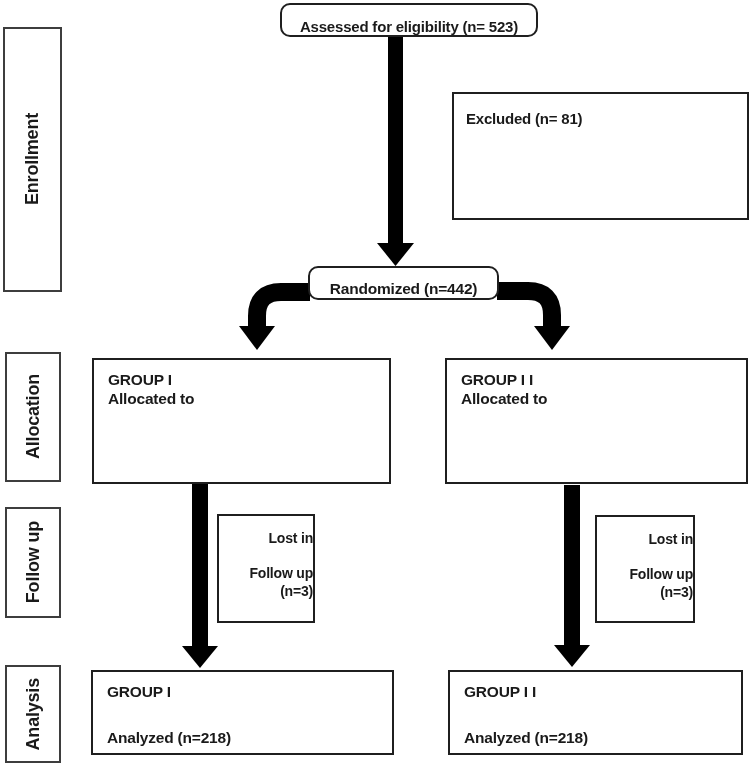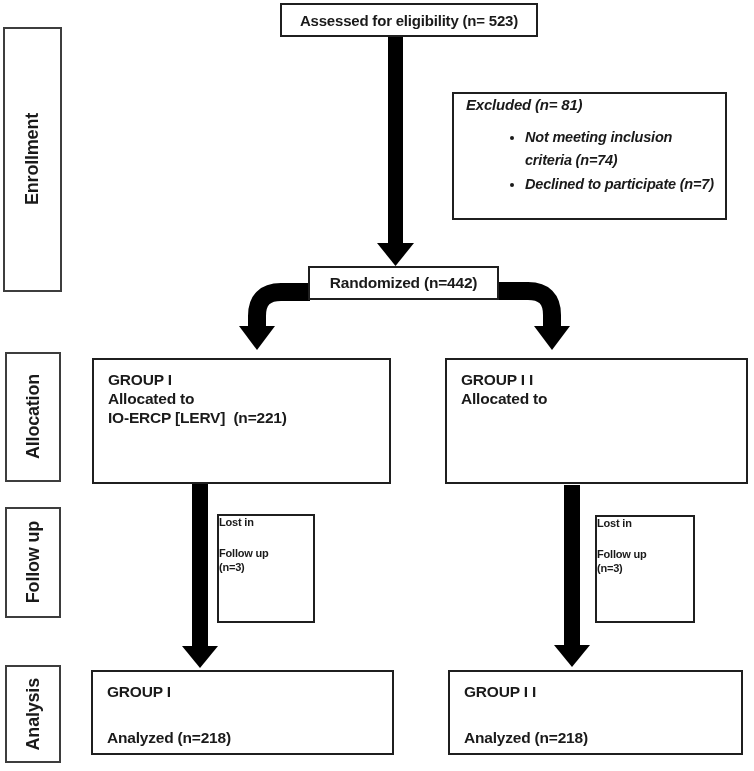--- a/index.html
+++ b/index.html
@@ -28,28 +28,29 @@
   }
 
   
   .box {
     position: absolute;
     background: #ffffff;
     border: 2px solid #1f1f1f;
   }
   .center-text {
     display: flex;
-    align-items: center;
+    align-items: flex-end;
     justify-content: center;
     text-align: center;
+    border-radius: 10px;
   }
   .line { display: block; white-space: pre-wrap; }
 
   .box-assessed   { left: 280px; top: 3px;   width: 258px; height: 34px; font-size: 15px; }
-  .box-excluded   { left: 452px; top: 92px;  width: 275px; height: 128px; padding: 2px 8px 0 12px; font-size: 15px; font-style: italic; }
+  .box-excluded   { left: 452px; top: 92px;  width: 297px; height: 128px; padding: 16px 8px 0 12px; font-size: 15px; }
   .box-randomized { left: 308px; top: 266px; width: 191px; height: 34px; font-size: 15.5px; }
 
   .box-excluded .excl-title { display: block; white-space: pre-wrap; }
   .box-excluded ul {
     margin: 13px 0 0 0;
     padding-left: 59px;
     font-size: 14.5px;
     line-height: 1.6;
   }
   .box-excluded li { padding: 0; }
@@ -59,22 +60,23 @@
   .box-group {
     font-size: 15.5px;
     padding: 11px 10px 0 14px;
   }
   .box-group .line + .line { margin-top: 1px; }
 
   .box-g1-alloc { left: 92px;  top: 358px; width: 299px; height: 126px; }
   .box-g2-alloc { left: 445px; top: 358px; width: 303px; height: 126px; }
 
   .box-lost {
-    font-size: 11px;
-    text-align: left;
+    font-size: 14px;
+    text-align: right;
+    padding-top: 14px;
   }
   .box-lost .line + .line { margin-top: 2px; }
   .box-lost .line:nth-child(2) { margin-top: 19px; }
   .box-lost-1 { left: 217px; top: 514px; width: 98px;  height: 109px; }
   .box-lost-2 { left: 595px; top: 515px; width: 100px; height: 108px; }
 
   .box-analyzed {
     font-size: 15.5px;
     padding: 11px 10px 0 14px;
   }
@@ -148,34 +150,29 @@
   <div class="stage-box stage-analysis">
     <span>Analysis</span>
   </div>
 
   <div class="box box-assessed center-text">
     <span class="line">Assessed for eligibility (n= 523)</span>
   </div>
 
   <div class="box box-excluded">
     <span class="excl-title">Excluded (n= 81)</span>
-    <ul>
-      <li class="li-wrap">Not meeting inclusion criteria (n=74)</li>
-      <li class="li-nowrap">Declined to participate (n=7)</li>
-    </ul>
   </div>
 
   <div class="box box-randomized center-text">
     <span class="line">Randomized (n=442)</span>
   </div>
 
   <div class="box box-group box-g1-alloc">
     <span class="line">GROUP I</span>
     <span class="line">Allocated to</span>
-    <span class="line">IO-ERCP [LERV]  (n=221)</span>
   </div>
 
   <div class="box box-group box-g2-alloc">
     <span class="line">GROUP I I</span>
     <span class="line">Allocated to</span>
   </div>
 
   <div class="box box-lost box-lost-1">
     <span class="line">Lost in</span>
     <span class="line">Follow up</span>

